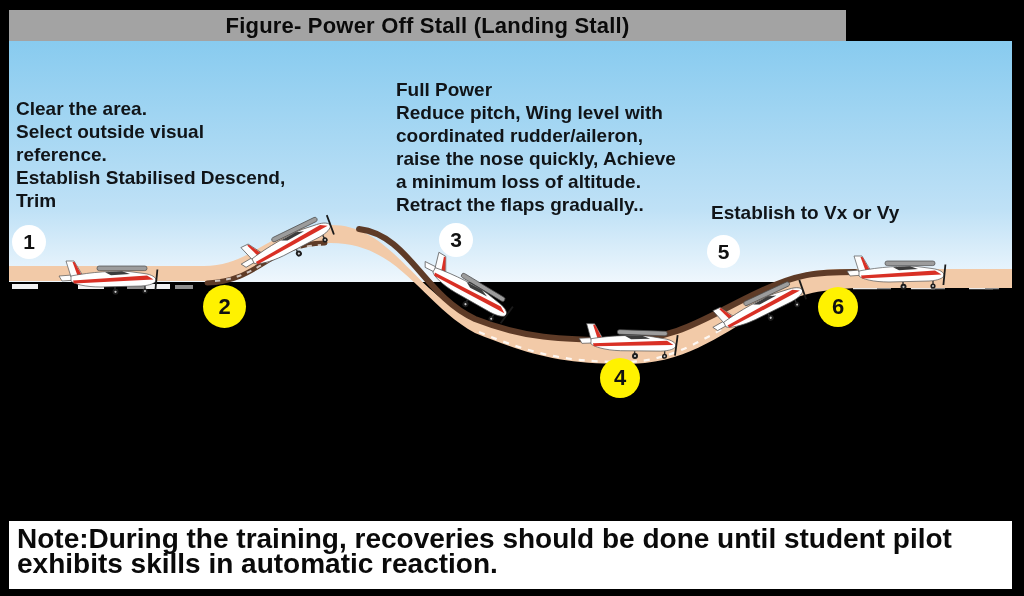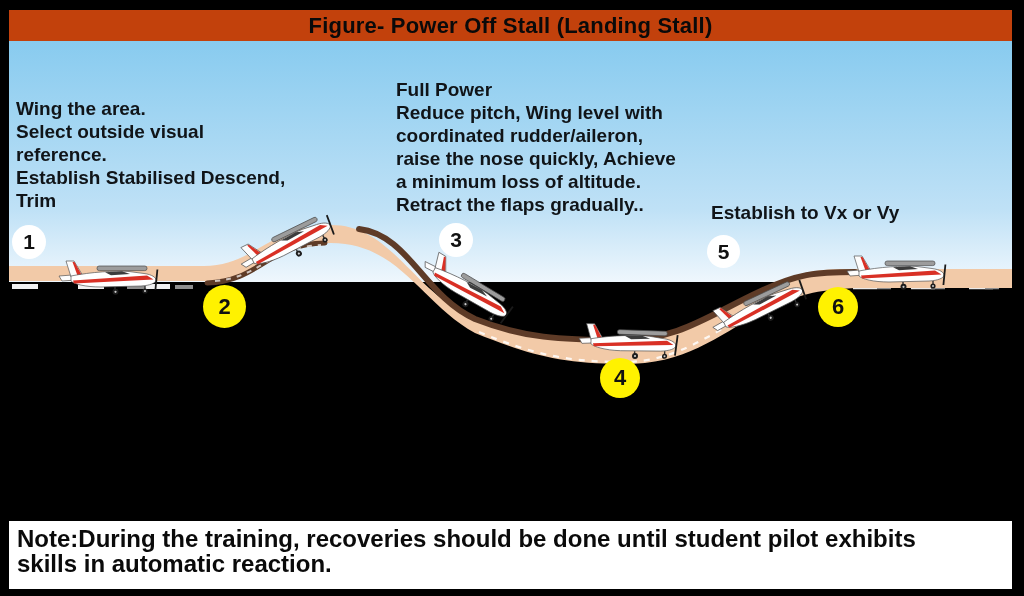--- a/index.html
+++ b/index.html
@@ -1,21 +1,21 @@
 <!DOCTYPE html>
 <html><head>
 <meta charset="utf-8">
 <style>
   html,body{margin:0;padding:0;background:#666;}
   .stage{
     position:relative;width:1024px;height:596px;background:#000;
     font-family:"Liberation Sans",sans-serif;overflow:hidden;
   }
   .title-band{
-    position:absolute;left:9px;top:10px;width:1003px;height:31px;background:#c2410c;
+    position:absolute;left:9px;top:10px;width:837px;height:31px;background:#a3a3a3;
     display:flex;align-items:center;justify-content:center;
   }
   .title-band .title{
     font-size:22px;font-weight:bold;color:#0a0a0a;letter-spacing:0.2px;
   }
   .diagram{position:absolute;left:9px;top:41px;width:1003px;height:480px;}
   .annotation{
     position:absolute;font-weight:bold;color:#101418;font-size:19px;line-height:23px;
     white-space:pre-line;z-index:3;
   }
@@ -32,21 +32,21 @@
   .m2{left:203px;top:285px;width:43px;height:43px;}
   .m3{left:439px;top:223px;width:34px;height:34px;}
   .m4{left:600px;top:358px;width:40px;height:40px;}
   .m5{left:707px;top:235px;width:33px;height:33px;}
   .m6{left:818px;top:287px;width:40px;height:40px;}
   .note-box{
     position:absolute;left:9px;top:521px;width:1003px;height:68px;background:#ffffff;
     box-sizing:border-box;padding:5px 10px 0 8px;
   }
   .note-text{
-    font-size:24px;line-height:25px;font-weight:bold;color:#0a0a0a;width:950px;
+    font-size:28px;line-height:25px;font-weight:bold;color:#0a0a0a;width:950px;
   }
 </style>
 </head>
 <body>
 
 <div class="stage">
 
   <div class="title-band">
     <div class="title">Figure- Power Off Stall (Landing Stall)</div>
   </div>
@@ -91,21 +91,21 @@
     <path d="M206,240 C250,237 262,206 312,204" fill="none" stroke="#ffffff" stroke-width="2" stroke-dasharray="5 6" opacity="0.7"></path>
 
     <use href="#plane-glyph" transform="translate(50,219)"></use>
     <use href="#plane-glyph" transform="translate(228,185) rotate(-26,50,18)"></use>
     <use href="#plane-glyph" transform="translate(408,230) rotate(31,50,18)"></use>
     <use href="#plane-glyph" transform="translate(570,283) rotate(2,50,18)"></use>
     <use href="#plane-glyph" transform="translate(700,249) rotate(-25,50,18)"></use>
     <use href="#plane-glyph" transform="translate(838,214)"></use>
   </svg>
 
-  <div class="annotation anno-step1">Wing the area.
+  <div class="annotation anno-step1">Clear the area.
 Select outside visual
 reference.
 Establish Stabilised Descend,
 Trim</div>
   <div class="annotation anno-step3">Full Power
 Reduce pitch, Wing level with
 coordinated rudder/aileron,
 raise the nose quickly, Achieve
 a minimum loss of altitude.
 Retract the flaps gradually..</div>

